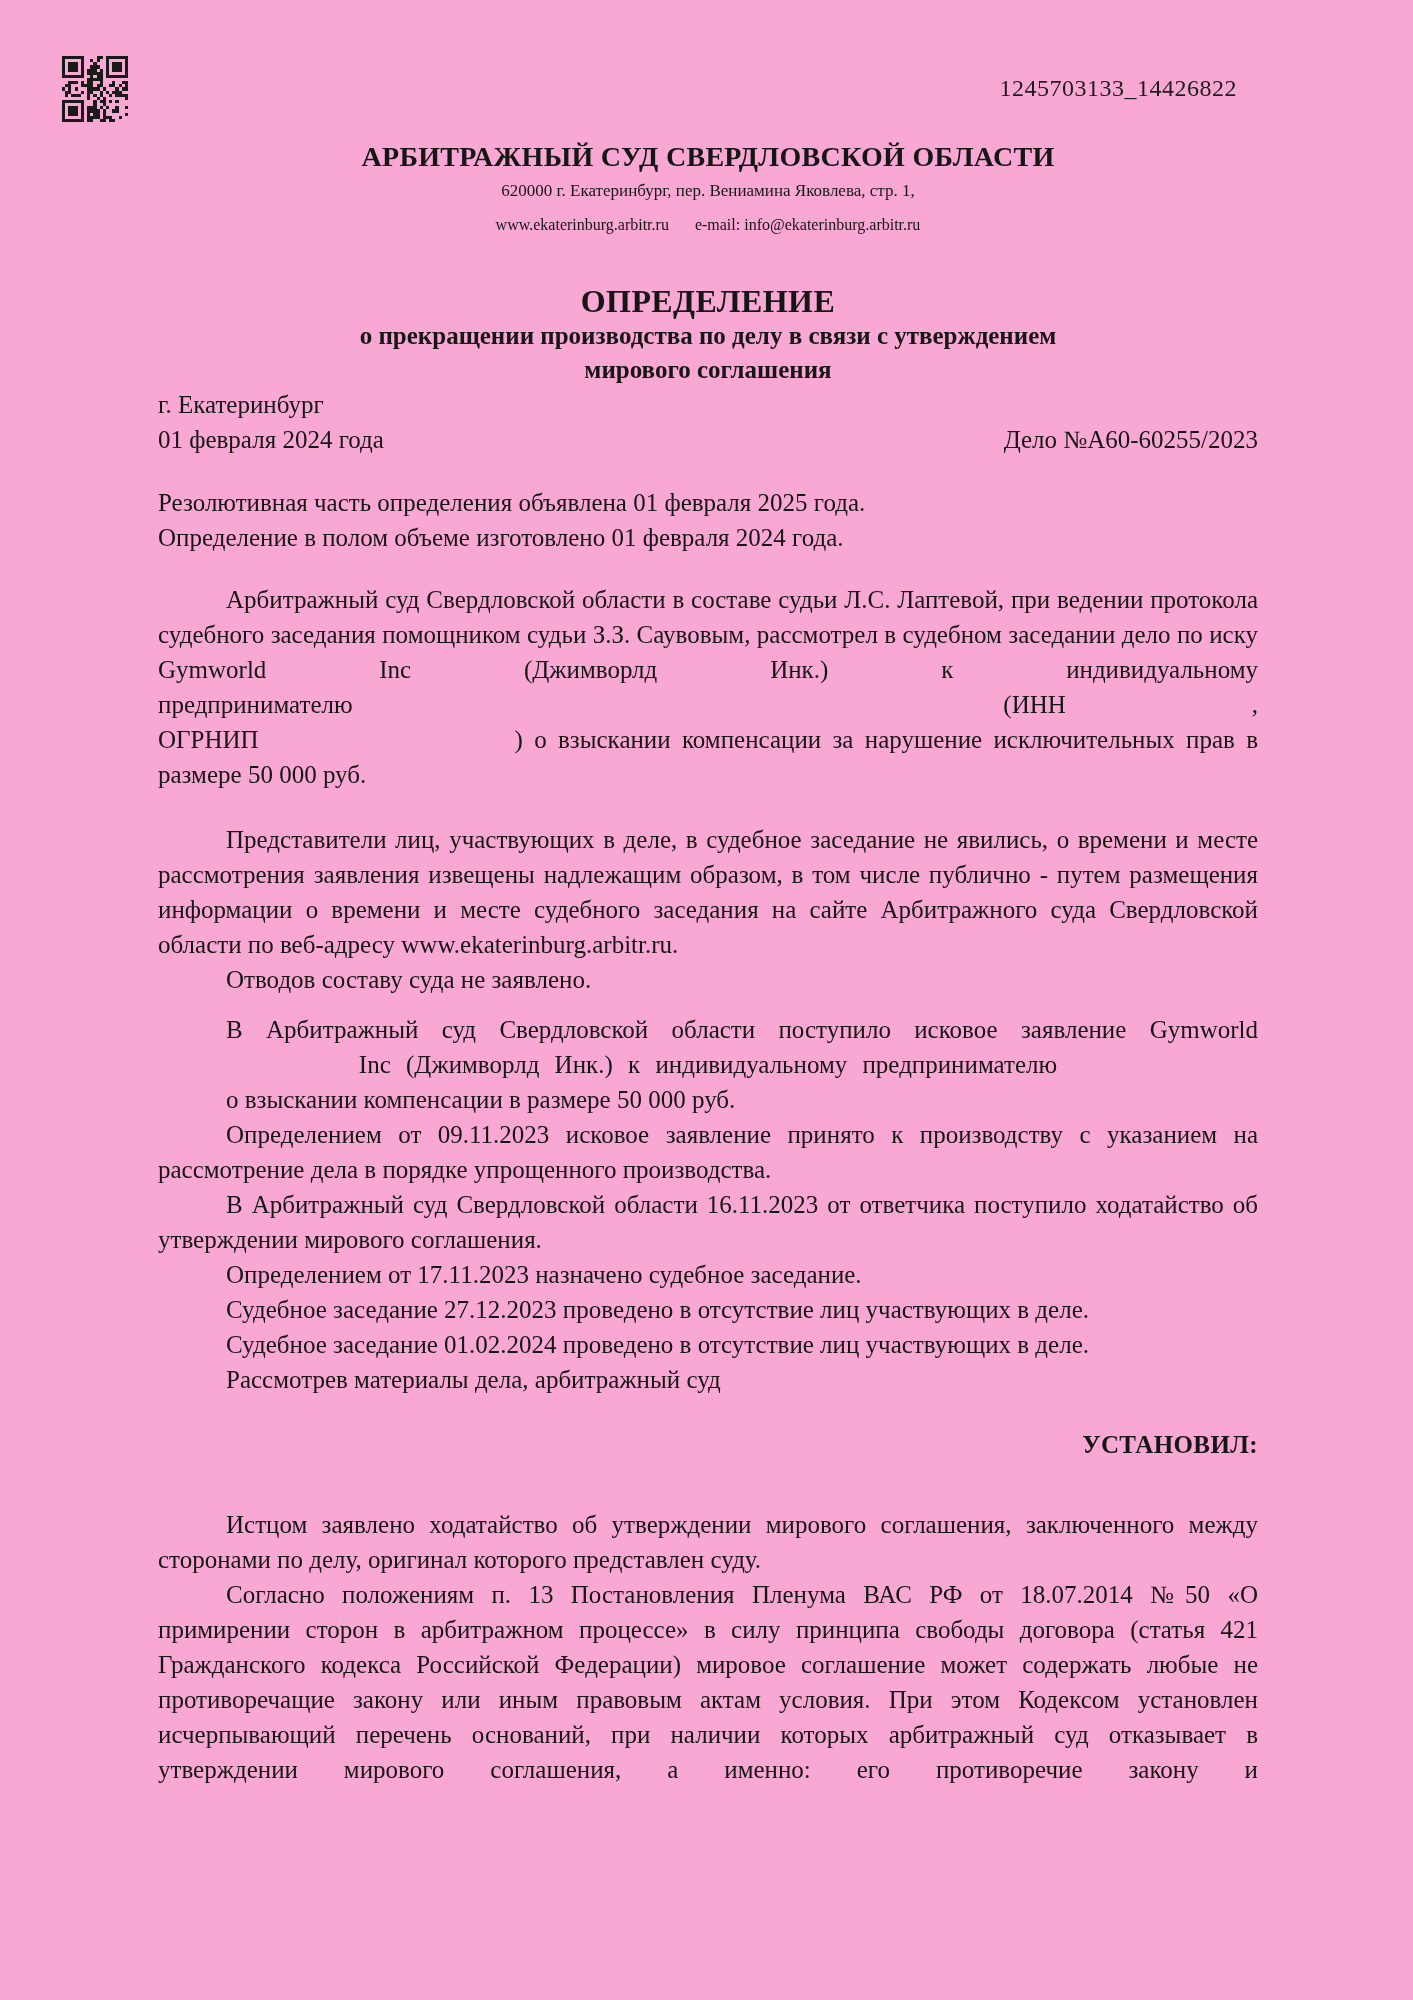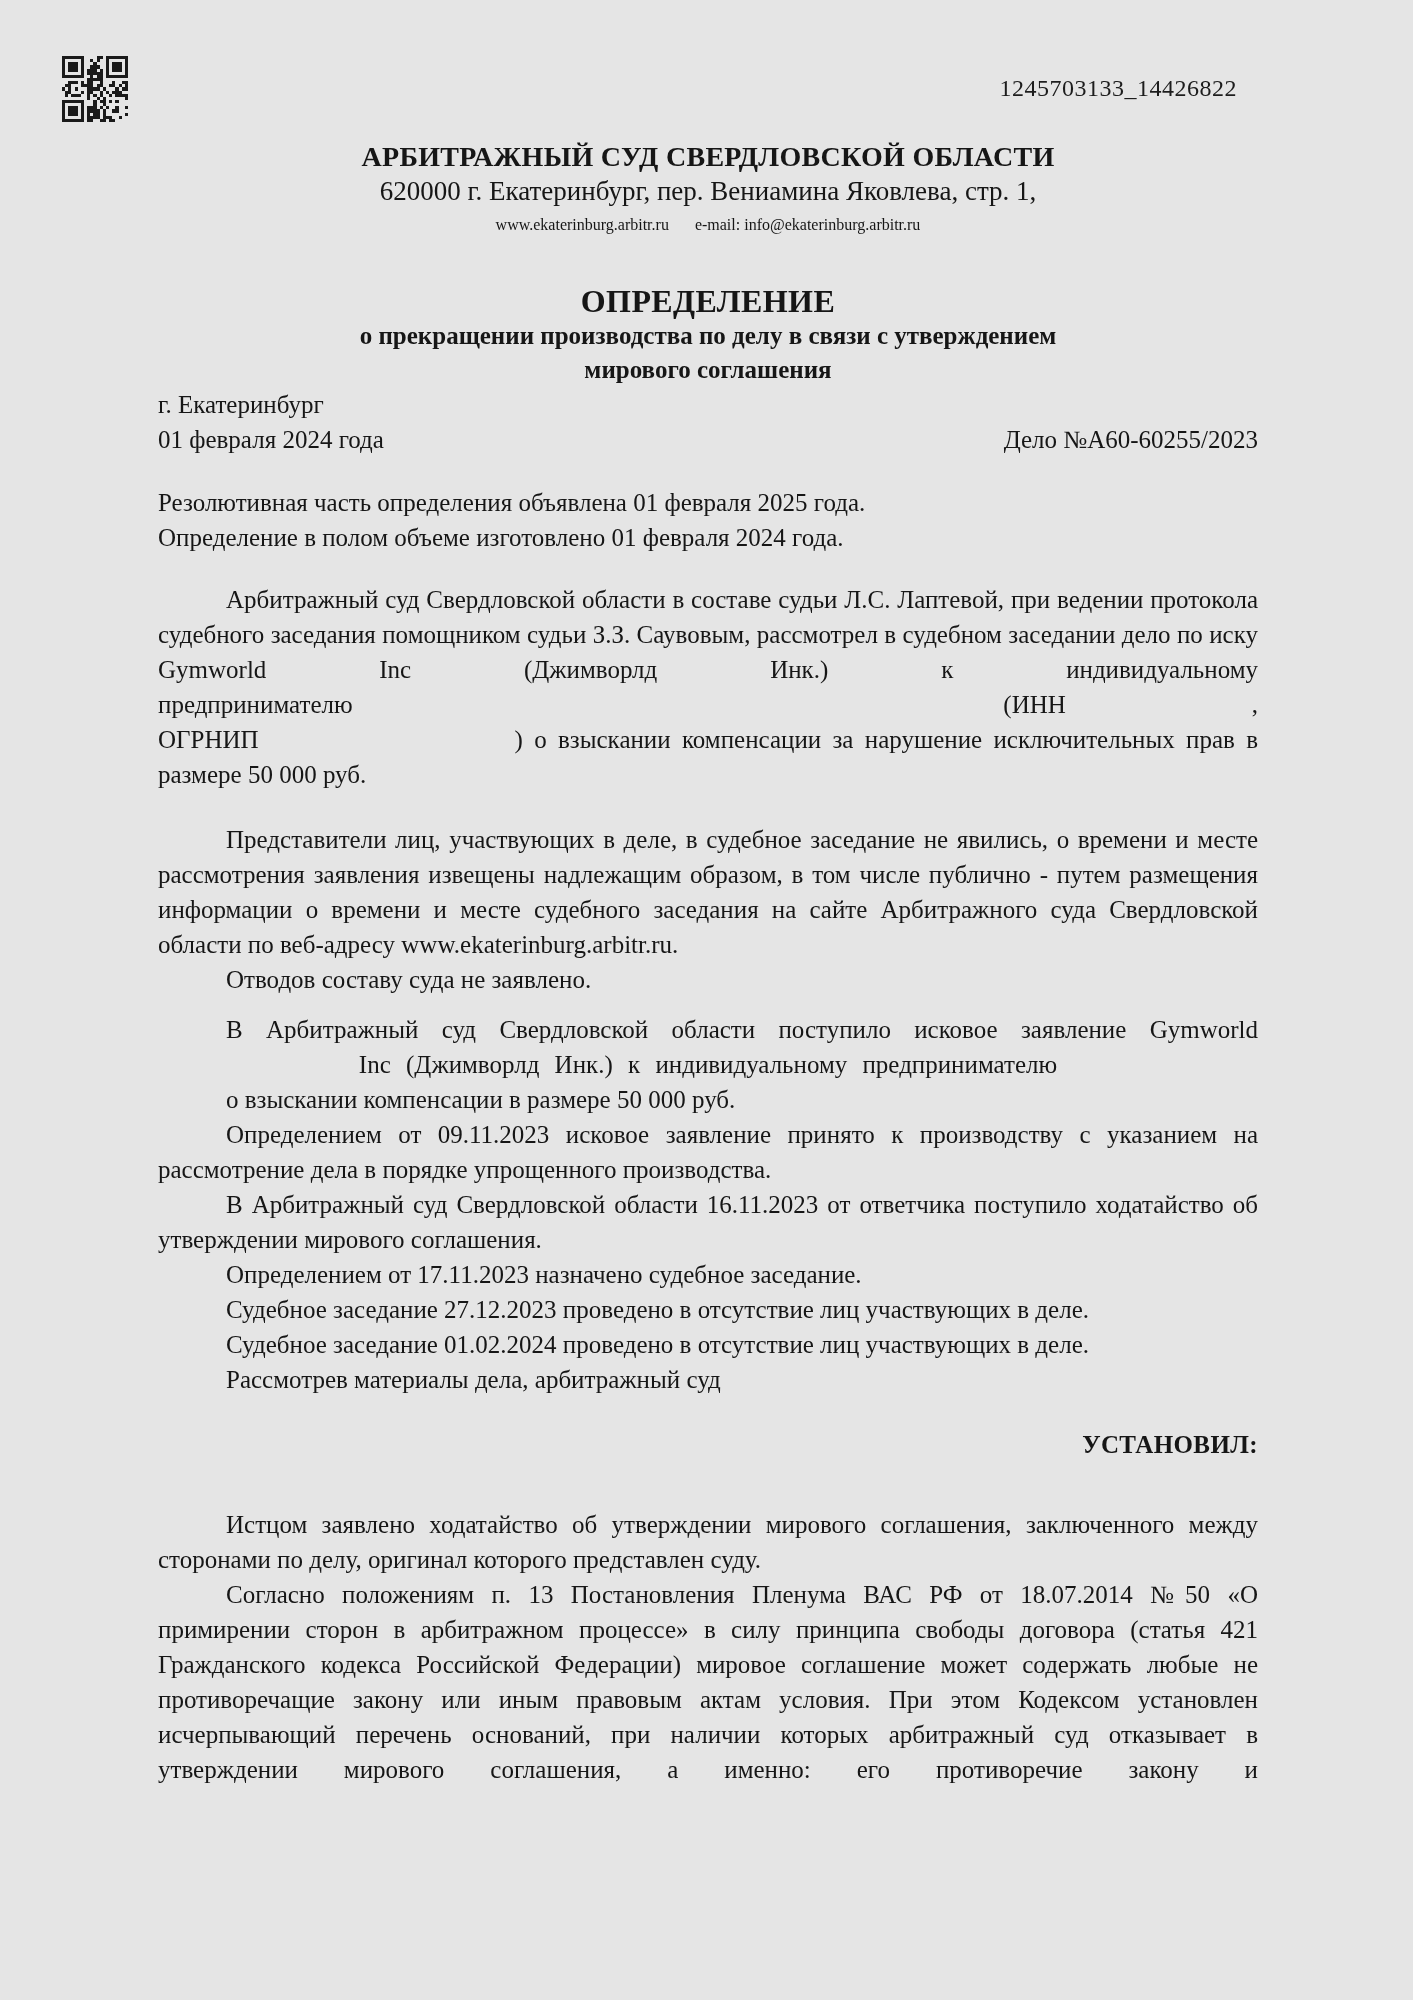--- a/index.html
+++ b/index.html
@@ -6,36 +6,36 @@
   html, body { margin: 0; padding: 0; }
   body {
     width: 1413px; height: 2000px;
     background: #ffffff;
     font-family: "Liberation Serif", "DejaVu Serif", serif;
     color: #161616;
   }
   .page {
     position: relative;
     width: 1413px; height: 2000px;
-    background: #e5e5e5;
+    background: #f9a8d4;
     overflow: hidden;
   }
   .qr { position: absolute; left: 62px; top: 56px; width: 66px; height: 66px; }
   .stamp {
     position: absolute; top: 74px; right: 176px;
     font-size: 24px; line-height: 28px; letter-spacing: 0.5px; color: #1d1d1d;
   }
   .content {
     position: absolute; left: 158px; top: 0; width: 1100px;
     font-size: 25px; line-height: 35px;
   }
   .center { text-align: center; }
   .hdr { margin-top: 140px; }
   .court   { font-weight: bold; font-size: 28px; line-height: 34px; letter-spacing: 0.3px; }
-  .addr    { font-size: 27px; line-height: 34px; }
+  .addr    { font-size: 17px; line-height: 34px; }
   .webline { font-size: 16px; line-height: 34px; }
   .webline .web { margin-right: 26px; }
   .titleblock { margin-top: 42px; font-weight: bold; }
   .title-main { font-size: 32px; line-height: 35px; letter-spacing: 0.4px; }
   .title-sub  { font-size: 25px; line-height: 34px; }
   .city { }
   .daterow { display: flex; justify-content: space-between; }
   .res { margin-top: 28px; }
   .para { text-align: justify; }
   .indent { text-indent: 68px; }

